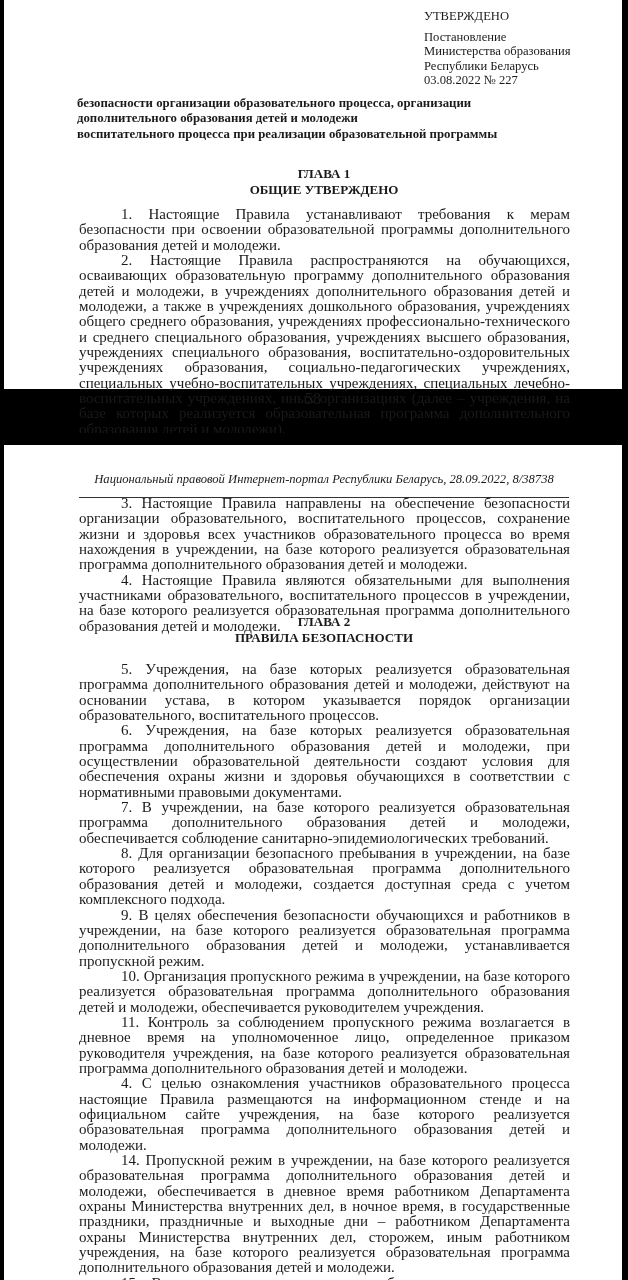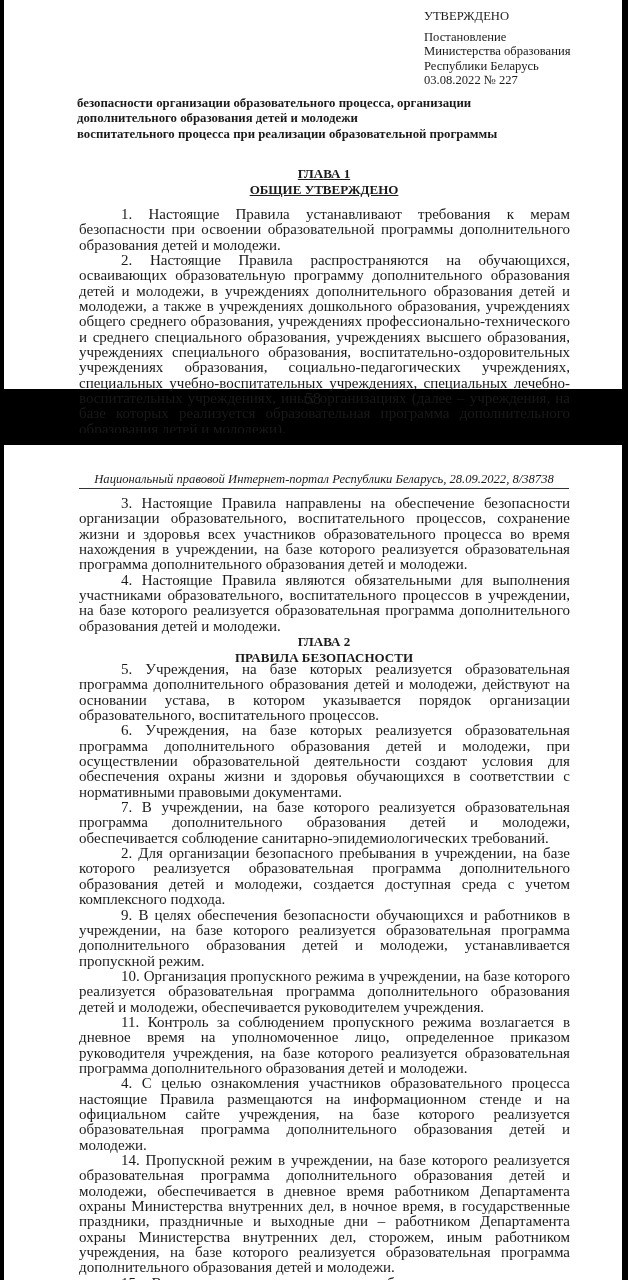--- a/index.html
+++ b/index.html
@@ -21,42 +21,42 @@
   .chapter { text-align:center; font-weight:bold; font-size:13px; line-height:15.5px; position:absolute; left:75px; width:490px; }
   .body {
     position:absolute; left:75px; width:491px; font-size:15px; line-height:15.35px;
     text-align:justify;
   }
   .body p { margin:0; text-indent:42px; }
   .pagenum { position:absolute; left:0; width:618px; text-align:center; top:390px; font-size:16px; }
   .portal {
     position:absolute; left:75px; width:490px; top:27px; text-align:center;
     font-style:italic; font-size:12.6px; line-height:15px; border-bottom:1.2px solid #333;
-    padding-bottom:1px;
+    padding-bottom:10px;
   }
 </style>
 </head>
 <body>
 
 <div class="page" id="page1">
   <div class="approval">
     <div class="head">УТВЕРЖДЕНО</div>
     <div>Постановление</div>
     <div>Министерства образования</div>
     <div>Республики Беларусь</div>
     <div>03.08.2022 № 227</div>
   </div>
 
   <div class="title">
     <div>безопасности организации образовательного процесса, организации</div>
     <div>дополнительного образования детей и молодежи</div>
     <div>воспитательного процесса при реализации образовательной программы</div>
   </div>
 
-  <div class="chapter" style="top:166px;text-decoration:underline;">
+  <div class="chapter" style="top:166px;">
     <div>ГЛАВА 1</div>
     <div>ОБЩИЕ УТВЕРЖДЕНО</div>
   </div>
 
   <div class="body" style="top:207px;">
     <p>1. Настоящие Правила устанавливают требования к мерам безопасности при освоении образовательной программы дополнительного образования детей и молодежи.</p>
     <p>2. Настоящие Правила распространяются на обучающихся, осваивающих образовательную программу дополнительного образования детей и молодежи, в учреждениях дополнительного образования детей и молодежи, а также в учреждениях дошкольного образования, учреждениях общего среднего образования, учреждениях профессионально-технического и среднего специального образования, учреждениях высшего образования, учреждениях специального образования, воспитательно-оздоровительных учреждениях образования, социально-педагогических учреждениях, специальных учебно-воспитательных учреждениях, специальных лечебно-воспитательных учреждениях, иных организациях (далее – учреждения, на базе которых реализуется образовательная программа дополнительного образования детей и молодежи).</p>
   </div>
 
   <div class="pagenum">58</div>
@@ -65,30 +65,30 @@
 <div class="sep"></div>
 
 <div class="page" id="page2">
   <div class="portal">Национальный правовой Интернет-портал Республики Беларусь, 28.09.2022, 8/38738</div>
 
   <div class="body" style="top:51px;">
     <p>3. Настоящие Правила направлены на обеспечение безопасности организации образовательного, воспитательного процессов, сохранение жизни и здоровья всех участников образовательного процесса во время нахождения в учреждении, на базе которого реализуется образовательная программа дополнительного образования детей и молодежи.</p>
     <p>4. Настоящие Правила являются обязательными для выполнения участниками образовательного, воспитательного процессов в учреждении, на базе которого реализуется образовательная программа дополнительного образования детей и молодежи.</p>
   </div>
 
-  <div class="chapter" style="top:189px;font-family:Liberation Serif, serif;">
+  <div class="chapter" style="top:169px;font-family:Liberation Serif, serif;">
     <div>ГЛАВА 2</div>
     <div>ПРАВИЛА БЕЗОПАСНОСТИ</div>
   </div>
 
   <div class="body" style="top:217px;">
     <p>5. Учреждения, на базе которых реализуется образовательная программа дополнительного образования детей и молодежи, действуют на основании устава, в котором указывается порядок организации образовательного, воспитательного процессов.</p>
     <p>6. Учреждения, на базе которых реализуется образовательная программа дополнительного образования детей и молодежи, при осуществлении образовательной деятельности создают условия для обеспечения охраны жизни и здоровья обучающихся в соответствии с нормативными правовыми документами.</p>
     <p>7. В учреждении, на базе которого реализуется образовательная программа дополнительного образования детей и молодежи, обеспечивается соблюдение санитарно-эпидемиологических требований.</p>
-    <p>2. Для организации безопасного пребывания в учреждении, на базе которого реализуется образовательная программа дополнительного образования детей и молодежи, создается доступная среда с учетом комплексного подхода.</p>
+    <p>8. Для организации безопасного пребывания в учреждении, на базе которого реализуется образовательная программа дополнительного образования детей и молодежи, создается доступная среда с учетом комплексного подхода.</p>
     <p>9. В целях обеспечения безопасности обучающихся и работников в учреждении, на базе которого реализуется образовательная программа дополнительного образования детей и молодежи, устанавливается пропускной режим.</p>
     <p>10. Организация пропускного режима в учреждении, на базе которого реализуется образовательная программа дополнительного образования детей и молодежи, обеспечивается руководителем учреждения.</p>
     <p>11. Контроль за соблюдением пропускного режима возлагается в дневное время на уполномоченное лицо, определенное приказом руководителя учреждения, на базе которого реализуется образовательная программа дополнительного образования детей и молодежи.</p>
     <p>4. С целью ознакомления участников образовательного процесса настоящие Правила размещаются на информационном стенде и на официальном сайте учреждения, на базе которого реализуется образовательная программа дополнительного образования детей и молодежи.</p>
     <p>14. Пропускной режим в учреждении, на базе которого реализуется образовательная программа дополнительного образования детей и молодежи, обеспечивается в дневное время работником Департамента охраны Министерства внутренних дел, в ночное время, в государственные праздники, праздничные и выходные дни – работником Департамента охраны Министерства внутренних дел, сторожем, иным работником учреждения, на базе которого реализуется образовательная программа дополнительного образования детей и молодежи.</p>
     <p>15. Вход в здание учреждения, на базе которого реализуется образовательная программа дополнительного образования детей и молодежи, работников, обучающихся и родителей (законных представителей), посетителей производится через пост охраны с использованием системы контроля и управления допуском (турникета).</p>
   </div>
 </div>
 
 </body></html>

